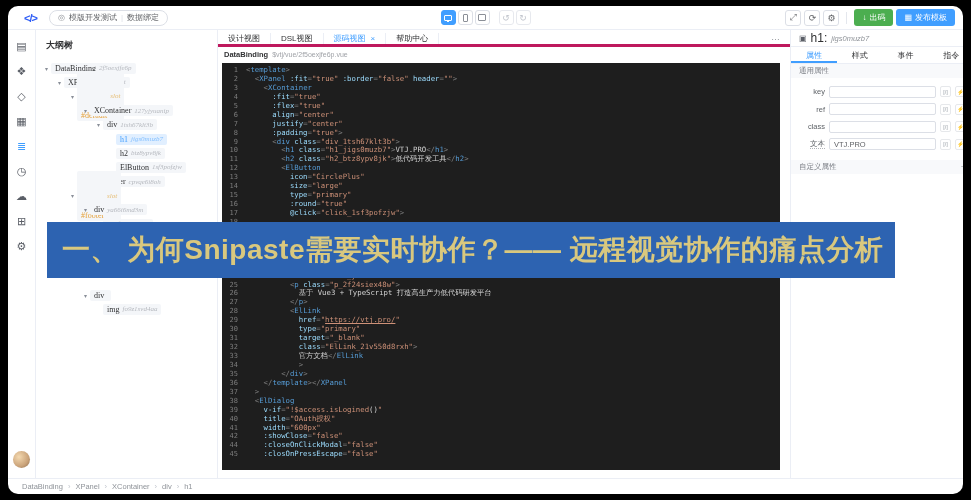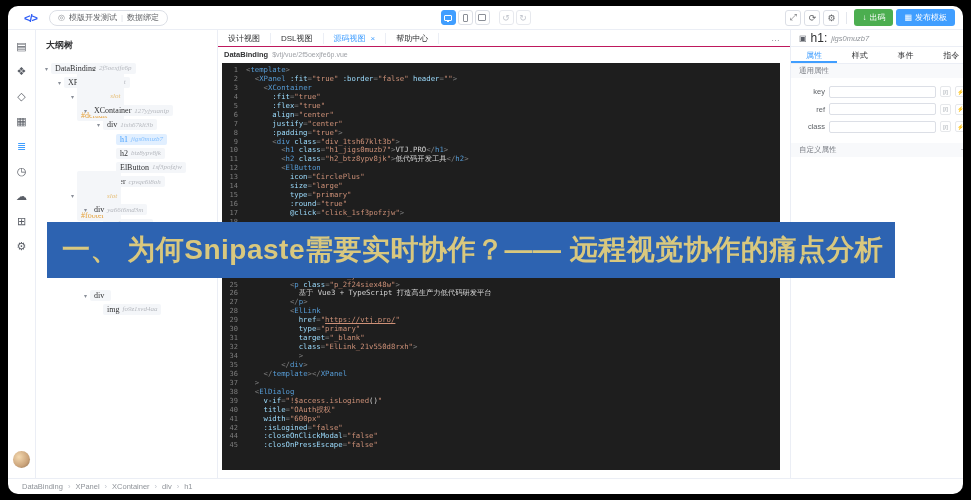--- a/index.html
+++ b/index.html
@@ -59,21 +59,21 @@
   .pill .nid { color:#b6b9bf; font-size:7px; font-style:italic; }
   .tree-row.slot .lbl { color:#e6a23c;margin-top:39px; }
   .tree-row.slot .nid { color:#e6bd74; }
   .tree-row.sel .pill { background:#e1efff; }
   .tree-row.sel .lbl { color:#409eff; }
   .tree-row.sel .nid { color:#85c0ff; }
   .tree-row.hid .pill { visibility:hidden; }
 
   
   .center { flex:0 0 572px; display:flex; flex-direction:column; min-width:0; }
-  .tabbar { height:17px; flex:0 0 17px; border-bottom:1px solid #be185d; display:flex; align-items:center; }
+  .tabbar { height:17px; flex:0 0 17px; border-bottom:3px solid #be185d; display:flex; align-items:flex-end; }
   .tab { display:flex; align-items:center; padding:0 10px; border-right:1px solid #ebeef5;
     font-size:8px; color:#303133; }
   .tab.active { color:#409eff; }
   .tab .close { margin-left:5px; font-size:8px; }
   .tab-more { margin-left:auto; margin-right:10px; color:#909399; font-size:9px; align-self:center; }
   .pathbar { height:15px; flex:0 0 15px; display:flex; align-items:center; gap:4px; padding-left:6px; }
   .path-name { font-size:7.5px; font-weight:bold; color:#303133; }
   .path-file { font-size:7px; color:#a0a3a8; }
   .editor { margin:1px 10px 0 4px; height:407px; background:#1e1e1e; overflow:hidden; padding-top:3px;
     font-family:"DejaVu Sans Mono", monospace; }
@@ -446,20 +446,24 @@
           </div>
           <div class="cl">
             <span class="gut">31</span>
             <span class="src"><span class="tk-x">            </span><span class="tk-a">target</span><span class="tk-p">=</span><span class="tk-s">"_blank"</span></span>
           </div>
           <div class="cl">
             <span class="gut">32</span>
             <span class="src"><span class="tk-x">            </span><span class="tk-a">class</span><span class="tk-p">=</span><span class="tk-s">"ElLink_21v550d8rxh"</span><span class="tk-p">&gt;</span></span>
           </div>
           <div class="cl">
+            <span class="gut">33</span>
+            <span class="src"><span class="tk-x">            官方文档</span><span class="tk-p">&lt;/</span><span class="tk-t">ElLink</span></span>
+          </div>
+          <div class="cl">
             <span class="gut">34</span>
             <span class="src"><span class="tk-x">            </span><span class="tk-p">&gt;</span></span>
           </div>
           <div class="cl">
             <span class="gut">35</span>
             <span class="src"><span class="tk-x">        </span><span class="tk-p">&lt;/</span><span class="tk-t">div</span><span class="tk-p">&gt;</span></span>
           </div>
           <div class="cl">
             <span class="gut">36</span>
             <span class="src"><span class="tk-x">    </span><span class="tk-p">&lt;/</span><span class="tk-t">template</span><span class="tk-p">&gt;&lt;/</span><span class="tk-t">XPanel</span></span>
@@ -479,21 +483,21 @@
           <div class="cl">
             <span class="gut">40</span>
             <span class="src"><span class="tk-x">    </span><span class="tk-a">title</span><span class="tk-p">=</span><span class="tk-s">"OAuth授权"</span></span>
           </div>
           <div class="cl">
             <span class="gut">41</span>
             <span class="src"><span class="tk-x">    </span><span class="tk-a">width</span><span class="tk-p">=</span><span class="tk-s">"600px"</span></span>
           </div>
           <div class="cl">
             <span class="gut">42</span>
-            <span class="src"><span class="tk-x">    </span><span class="tk-a">:isLogined</span><span class="tk-p">=</span><span class="tk-s">"false"</span></span>
+            <span class="src"><span class="tk-x">    </span><span class="tk-a">:showClose</span><span class="tk-p">=</span><span class="tk-s">"false"</span></span>
           </div>
           <div class="cl">
             <span class="gut">44</span>
             <span class="src"><span class="tk-x">    </span><span class="tk-a">:closeOnClickModal</span><span class="tk-p">=</span><span class="tk-s">"false"</span></span>
           </div>
           <div class="cl">
             <span class="gut">45</span>
             <span class="src"><span class="tk-x">    </span><span class="tk-a">:closOnPressEscape</span><span class="tk-p">=</span><span class="tk-s">"false"</span></span>
           </div>
         </div>
@@ -526,20 +530,26 @@
             <input class="f-inp" style="">
             <span class="f-btn">[/]</span>
             <span class="f-btn">⚡</span>
           </div>
           <div class="f-row">
             <span class="f-lbl">class</span>
             <input class="f-inp" style="">
             <span class="f-btn">[/]</span>
             <span class="f-btn">⚡</span>
           </div>
+          <div class="f-row">
+            <span class="f-lbl help">文本</span>
+            <input class="f-inp" value="VTJ.PRO" style="">
+            <span class="f-btn">[/]</span>
+            <span class="f-btn">⚡</span>
+          </div>
         </div>
       <div class="sec-strip">
         <span>自定义属性</span>
         <span class="plus">+</span>
       </div>
     </div>
   </div>
 
   <div class="statusbar">
       <span class="crumb">DataBinding</span>

